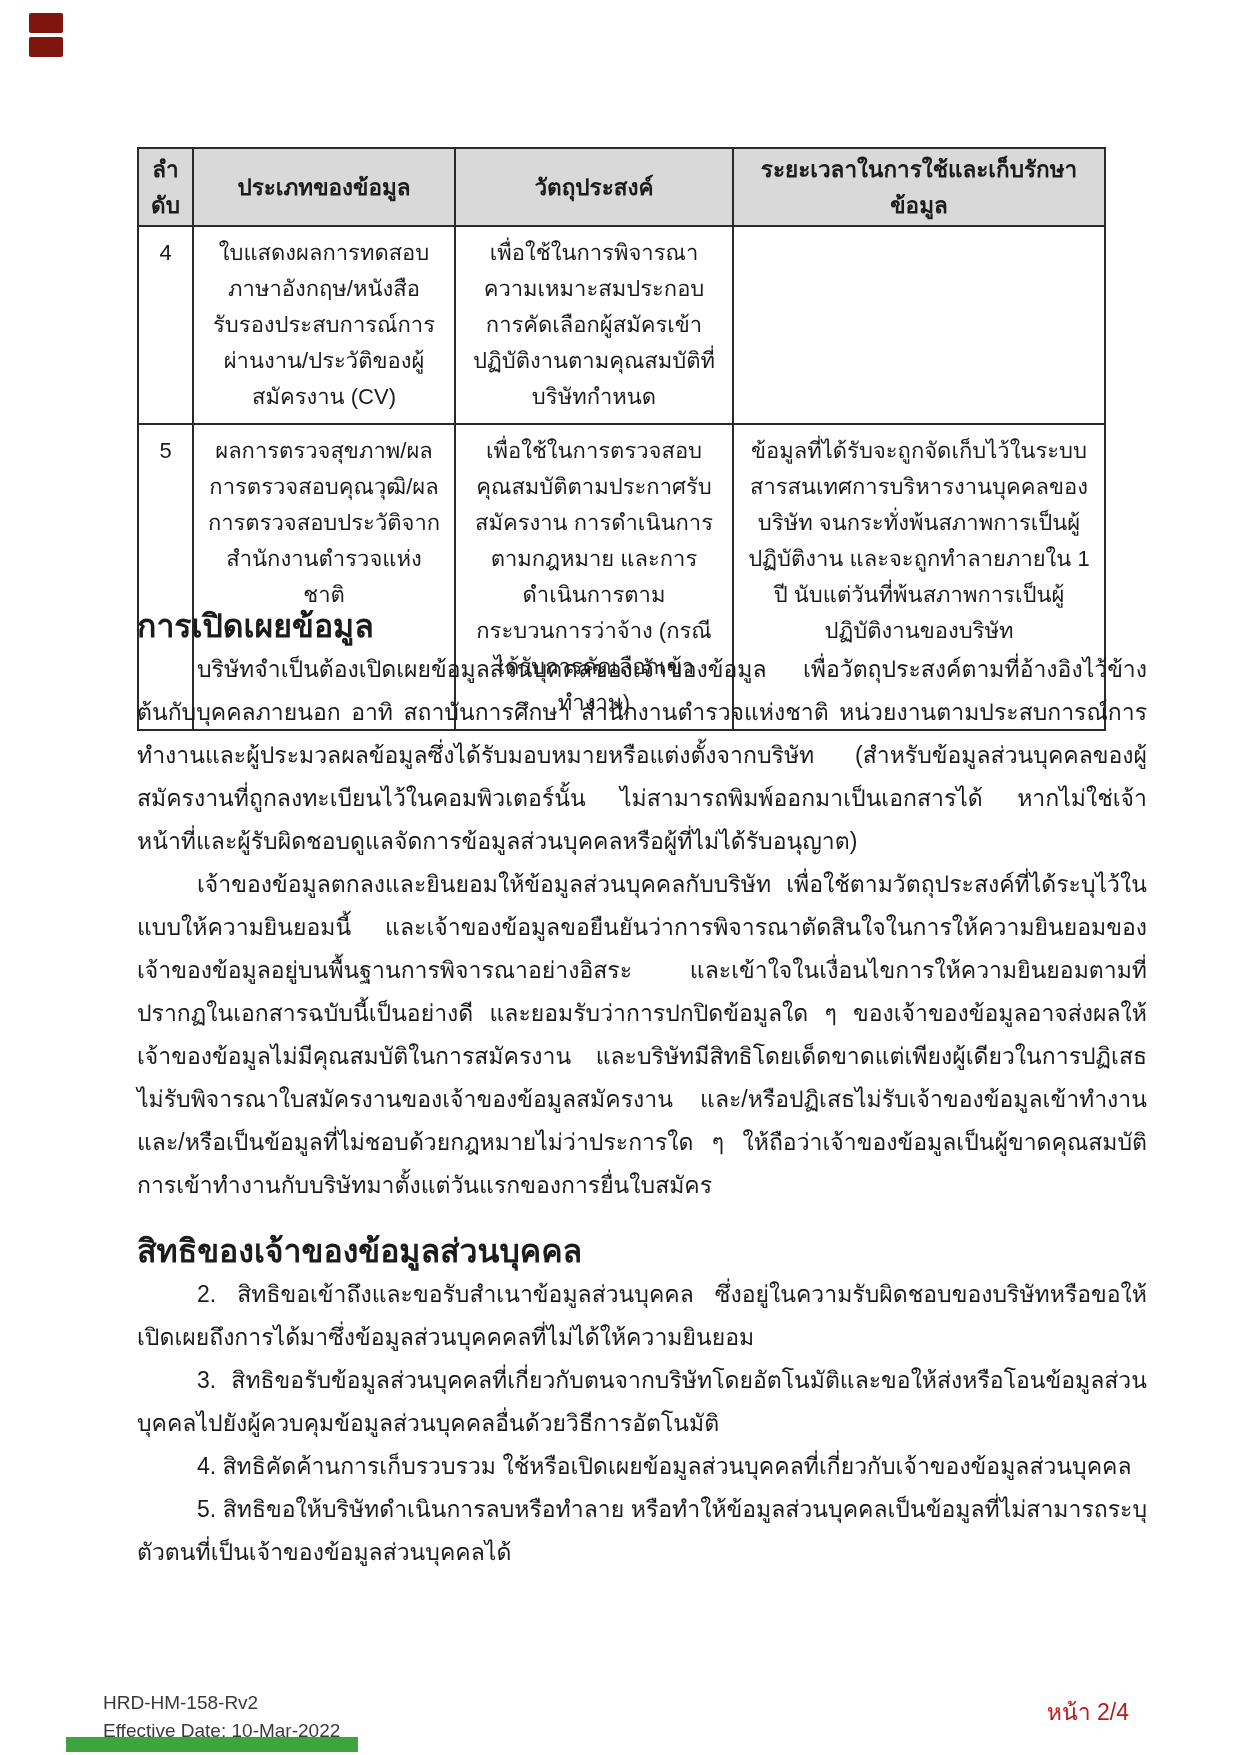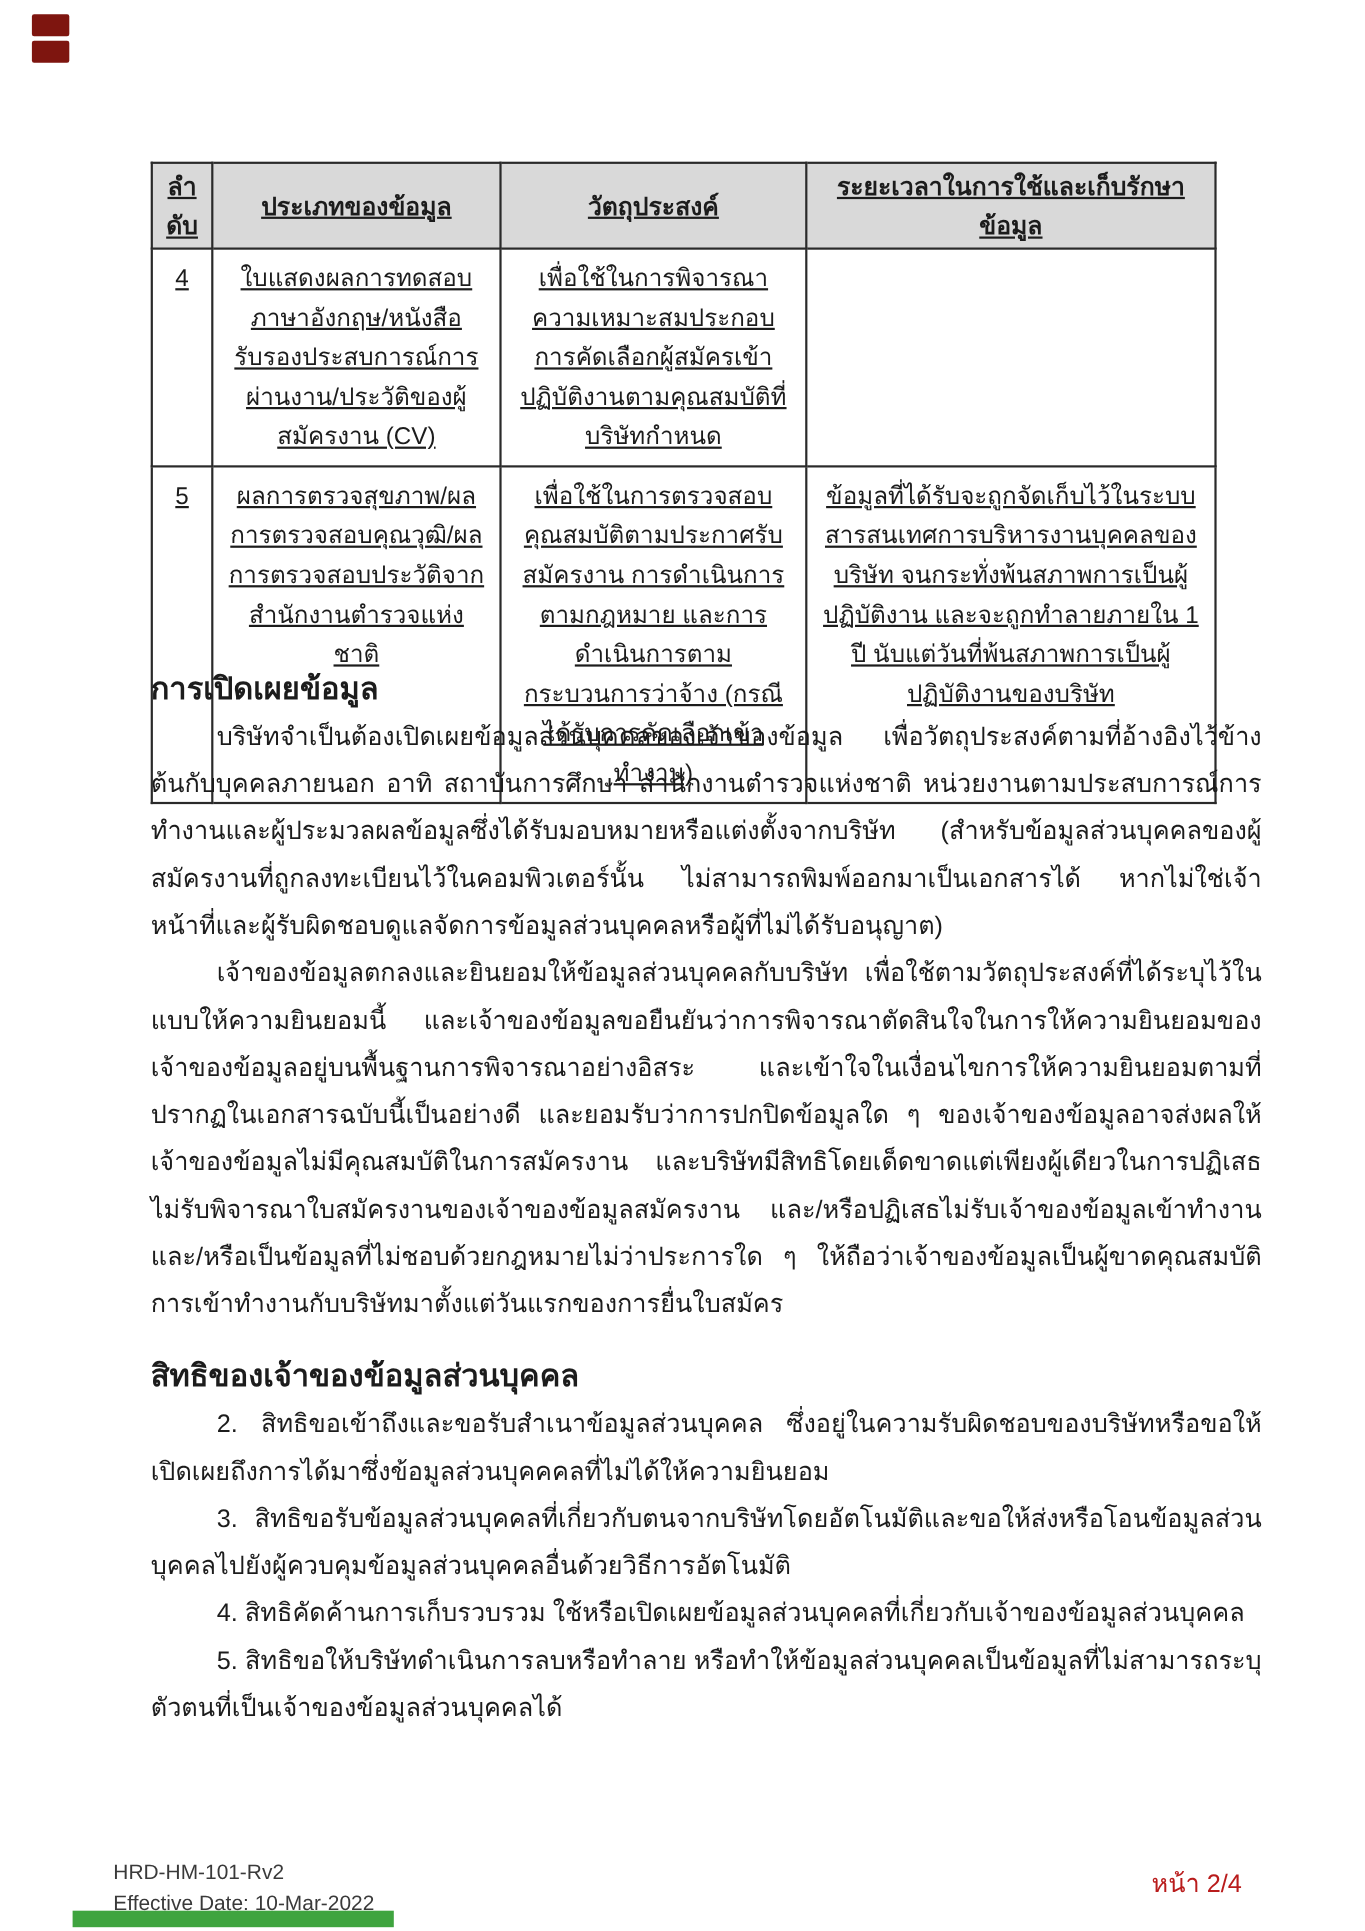--- a/index.html
+++ b/index.html
@@ -19,21 +19,20 @@
 
   
   .doc-table {
     position: absolute;
     left: 137px;
     top: 147px;
     width: 967px;
     border-collapse: collapse;
     table-layout: fixed;
     font-size: 22px;
-    text-decoration: underline;
   }
   .doc-table th, .doc-table td {
     border: 2px solid #2a2a2a;
     overflow-wrap: anywhere;
     word-break: break-word;
   }
   .doc-table th {
     background: #d9d9d9;
     font-weight: bold;
     font-size: 22.5px;
@@ -55,21 +54,21 @@
   .content {
     position: absolute;
     left: 137px;
     top: 604px;
     width: 1010px;
     font-size: 23px;
     line-height: 43px;
     text-align: justify;
   }
   .content h2 {
-    font-size: 28px;
+    font-size: 32px;
     line-height: 44px;
     font-weight: bold;
     margin: 0;
   }
   .content h2.gap { margin-top: 22px; }
   .content p {
     margin: 0;
     text-indent: 60px;
     overflow-wrap: anywhere;
     word-break: break-word;
@@ -149,21 +148,21 @@
     <p>เจ้าของข้อมูลตกลงและยินยอมให้ข้อมูลส่วนบุคคลกับบริษัท เพื่อใช้ตามวัตถุประสงค์ที่ได้ระบุไว้ในแบบให้ความยินยอมนี้ และเจ้าของข้อมูลขอยืนยันว่าการพิจารณาตัดสินใจในการให้ความยินยอมของเจ้าของข้อมูลอยู่บนพื้นฐานการพิจารณาอย่างอิสระ และเข้าใจในเงื่อนไขการให้ความยินยอมตามที่ปรากฏในเอกสารฉบับนี้เป็นอย่างดี และยอมรับว่าการปกปิดข้อมูลใด ๆ ของเจ้าของข้อมูลอาจส่งผลให้เจ้าของข้อมูลไม่มีคุณสมบัติในการสมัครงาน และบริษัทมีสิทธิโดยเด็ดขาดแต่เพียงผู้เดียวในการปฏิเสธไม่รับพิจารณาใบสมัครงานของเจ้าของข้อมูลสมัครงาน และ/หรือปฏิเสธไม่รับเจ้าของข้อมูลเข้าทำงาน และ/หรือเป็นข้อมูลที่ไม่ชอบด้วยกฎหมายไม่ว่าประการใด ๆ ให้ถือว่าเจ้าของข้อมูลเป็นผู้ขาดคุณสมบัติการเข้าทำงานกับบริษัทมาตั้งแต่วันแรกของการยื่นใบสมัคร</p>
 
     <h2 class="gap">สิทธิของเจ้าของข้อมูลส่วนบุคคล</h2>
     <p>2. สิทธิขอเข้าถึงและขอรับสำเนาข้อมูลส่วนบุคคล ซึ่งอยู่ในความรับผิดชอบของบริษัทหรือขอให้เปิดเผยถึงการได้มาซึ่งข้อมูลส่วนบุคคคลที่ไม่ได้ให้ความยินยอม</p>
     <p>3. สิทธิขอรับข้อมูลส่วนบุคคลที่เกี่ยวกับตนจากบริษัทโดยอัตโนมัติและขอให้ส่งหรือโอนข้อมูลส่วนบุคคลไปยังผู้ควบคุมข้อมูลส่วนบุคคลอื่นด้วยวิธีการอัตโนมัติ</p>
     <p>4. สิทธิคัดค้านการเก็บรวบรวม ใช้หรือเปิดเผยข้อมูลส่วนบุคคลที่เกี่ยวกับเจ้าของข้อมูลส่วนบุคคล</p>
     <p>5. สิทธิขอให้บริษัทดำเนินการลบหรือทำลาย หรือทำให้ข้อมูลส่วนบุคคลเป็นข้อมูลที่ไม่สามารถระบุตัวตนที่เป็นเจ้าของข้อมูลส่วนบุคคลได้</p>
   </div>
 
   <div class="footer-left">
-    <div>HRD-HM-101-Rv2</div>
+    <div>HRD-HM-158-Rv2</div>
     <div>Effective Date: 10-Mar-2022</div>
   </div>
 
   <div class="footer-bar"></div>
 
   <div class="footer-right">หน้า 2/4</div>
 
 </div>
 
 </body></html>

